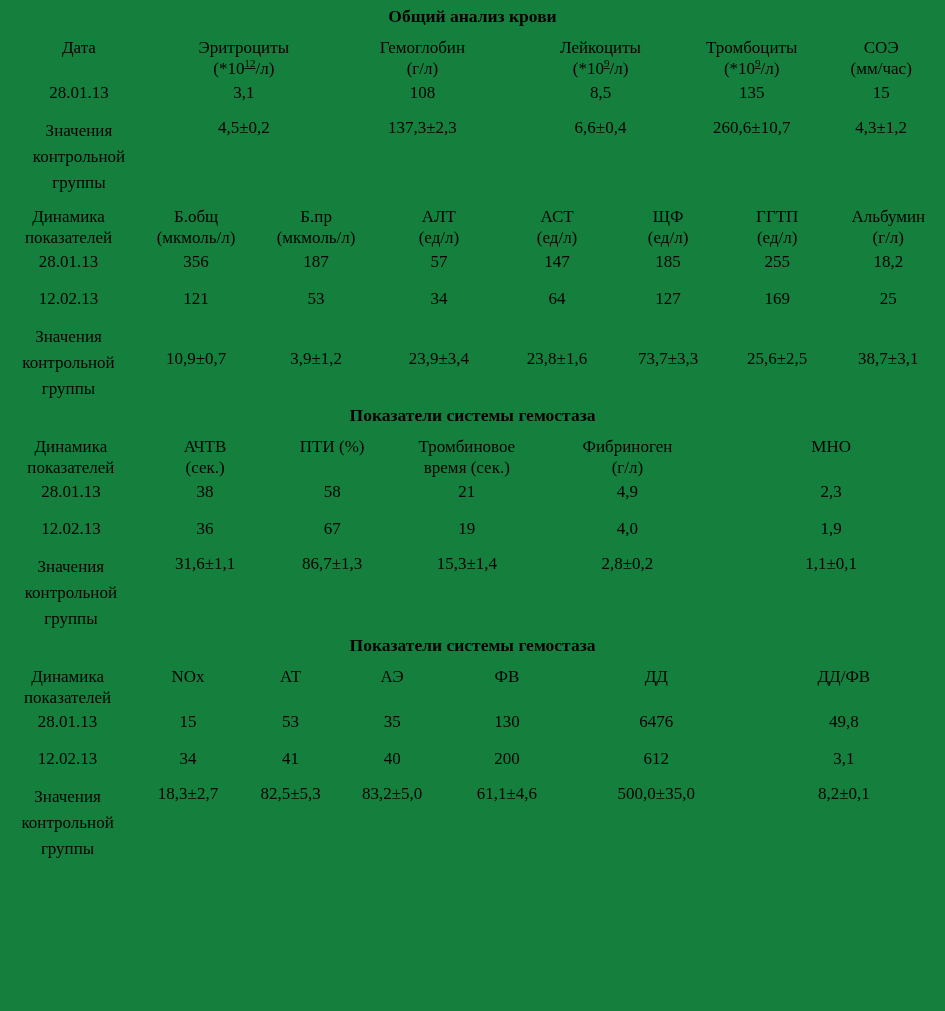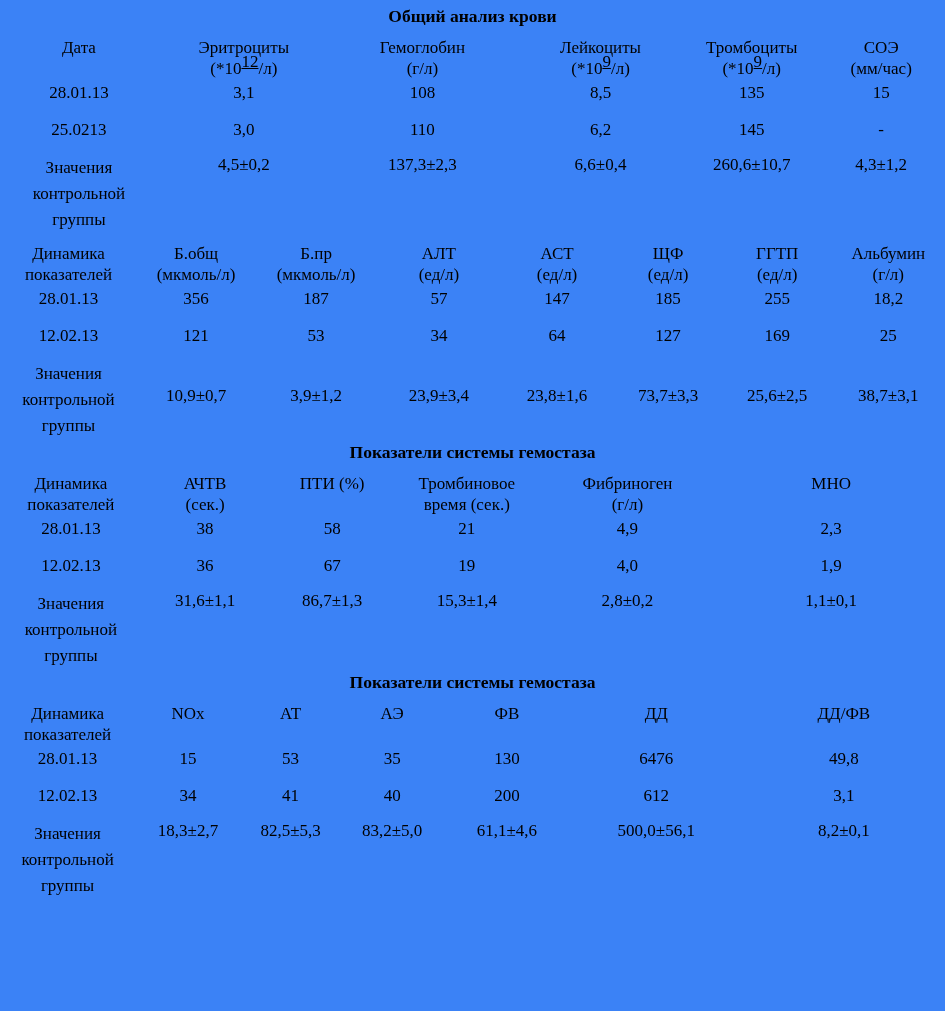--- a/index.html
+++ b/index.html
@@ -3,21 +3,21 @@
 <meta charset="utf-8">
 <style>
   html, body {
     margin: 0;
     padding: 0;
     background: #ffffff;
   }
   .page {
     width: 945px;
     min-height: 1011px;
-    background: #3b82f6;
+    background: #15803d;
     color: #000000;
     font-family: "Liberation Serif", "DejaVu Serif", serif;
     font-size: 17px;
     overflow: hidden;
   }
   .section-title {
     text-align: center;
     font-weight: 700;
     font-size: 17.5px;
     line-height: 22px;
@@ -55,21 +55,21 @@
   table.lab-table tr.control-row td.control-label {
     white-space: pre-line;
     line-height: 26px;
     margin-left: 44px;
   }
   
   table.mid-control tr.control-row td.control-value {
     padding-top: 40px;
   }
   td.bold, .bold { font-weight: 700; margin-top: 26px; }
-  sup { font-size: 17px; line-height: 0; text-decoration: underline; }
+  sup { font-size: 11px; line-height: 0; text-decoration: underline; }
 </style>
 </head>
 <body>
 
 <div class="page">
 
   <section>
     <div class="section-title title-first">Общий анализ крови</div>
     <table class="lab-table">
         <colgroup>
@@ -108,28 +108,20 @@
           </tr>
         </thead>
         <tbody>
           <tr class="data-row">
             <td>28.01.13</td>
             <td>3,1</td>
             <td>108</td>
             <td>8,5</td>
             <td>135</td>
             <td>15</td>
-          </tr>
-          <tr class="data-row">
-            <td>25.0213</td>
-            <td>3,0</td>
-            <td>110</td>
-            <td>6,2</td>
-            <td>145</td>
-            <td>-</td>
           </tr>
           <tr class="control-row">
             <td class="control-label">Значения
 контрольной
 группы</td>
             <td class="control-value">4,5±0,2</td>
             <td class="control-value">137,3±2,3</td>
             <td class="control-value">6,6±0,4</td>
             <td class="control-value">260,6±10,7</td>
             <td class="control-value">4,3±1,2</td>
@@ -349,20 +341,20 @@
             <td>3,1</td>
           </tr>
           <tr class="control-row">
             <td class="control-label">Значения
 контрольной
 группы</td>
             <td class="control-value">18,3±2,7</td>
             <td class="control-value">82,5±5,3</td>
             <td class="control-value">83,2±5,0</td>
             <td class="control-value">61,1±4,6</td>
-            <td class="control-value">500,0±56,1</td>
+            <td class="control-value">500,0±35,0</td>
             <td class="control-value">8,2±0,1</td>
           </tr>
         </tbody>
       </table>
   </section>
 
 </div>
 
 </body></html>

